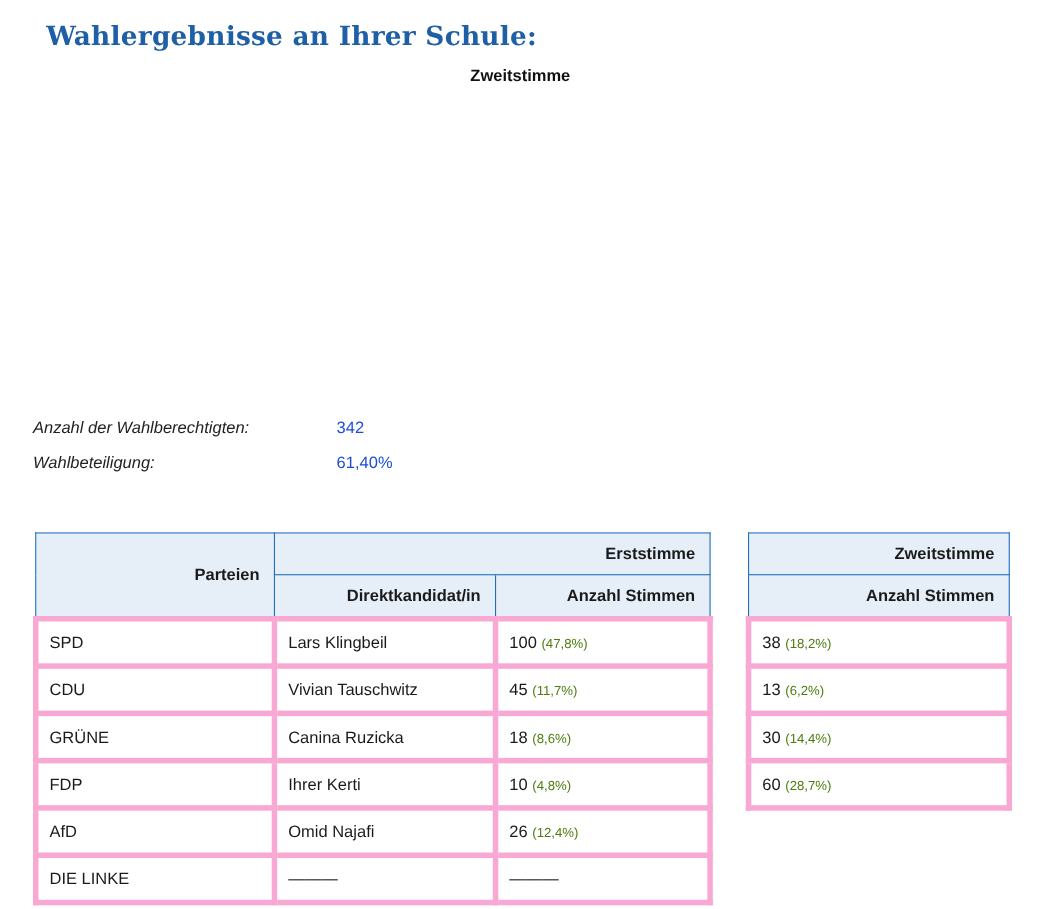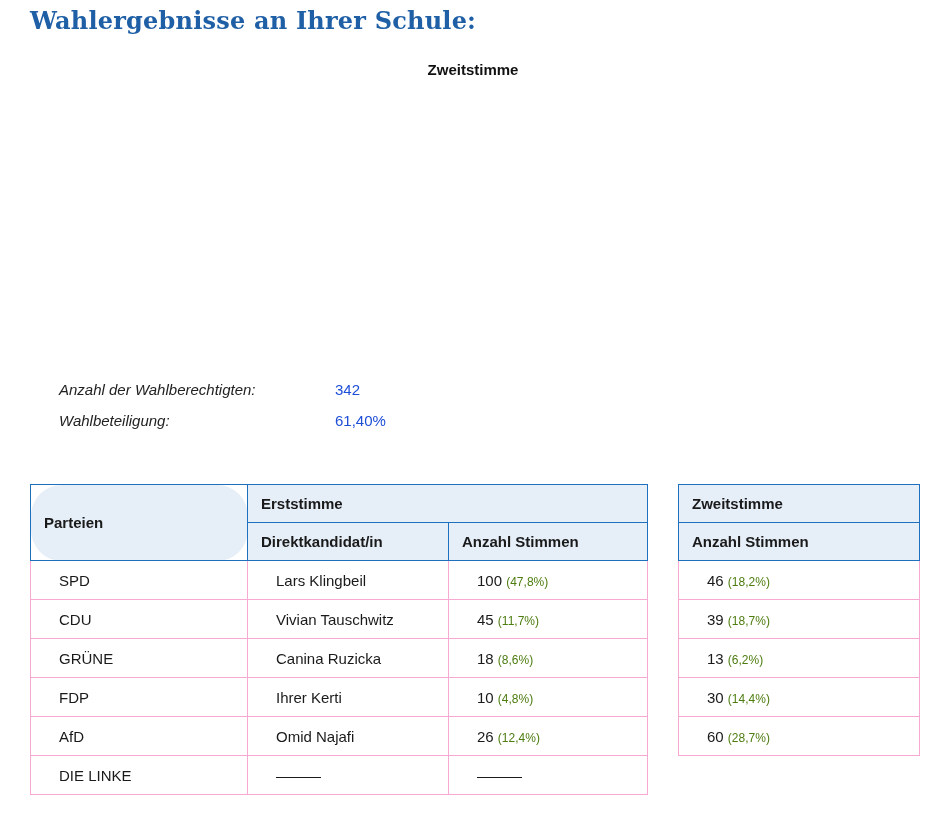--- a/index.html
+++ b/index.html
@@ -12,21 +12,21 @@
       height: 826px;
       position: relative;
       font-family: "Liberation Sans", "DejaVu Sans", sans-serif;
       color: #222222;
       overflow: hidden;
     }
     .page-title {
       position: absolute;
       left: 30px;
       top: 6px;
-      margin: 0;
+      margin: 12px;
       font-family: "DejaVu Serif", "Liberation Serif", serif;
       font-weight: bold;
       font-size: 24px;
       color: #1f5fa6;
       letter-spacing: 0.2px;
     }
     .chart-title {
       position: absolute;
       left: 0;
       width: 946px;
@@ -41,21 +41,20 @@
       left: 200px;
       top: 90px;
       width: 560px;
       height: 270px;
     }
     .stats {
       position: absolute;
       left: 30px;
       top: 374px;
       font-size: 15px;
-      margin-left: 29px;
     }
     .stat-row {
       height: 31px;
       display: flex;
       align-items: center;
     }
     .stat-label {
       width: 276px;
       font-style: italic;
       color: #222;
@@ -74,34 +73,34 @@
       width: 618px;
     }
     table.zweit {
       left: 678px;
       top: 484px;
       width: 242px;
     }
     th {
       background: #e6eef8;
       border: 1px solid #1f6fbf;
-      text-align: left;
+      text-align: right;
       font-weight: bold;
       padding: 0 13px;
       height: 37px;
       color: #1a1a1a;
       margin-top: 48px;
     }
     td {
-      border: 1px solid #f9a8d4;
-      padding: 0 28px;
+      border: 5px solid #f9a8d4;
+      padding: 0 10px;
       height: 38px;
       color: #1a1a1a;
     }
-    table.erst th.c-party { width: 190px; border-radius: 31px; }
+    table.erst th.c-party { width: 190px; }
     table.erst th.c-cand { width: 174px; }
     .pct {
       font-size: 12px;
       color: #4d7c0f;
     }
   </style>
 </head>
 <body>
 
 <h1 class="page-title">Wahlergebnisse an Ihrer Schule:</h1>
@@ -169,24 +168,21 @@
   <thead>
     <tr>
       <th>Zweitstimme</th>
     </tr>
     <tr>
       <th>Anzahl Stimmen</th>
     </tr>
   </thead>
   <tbody>
     <tr>
-      <td><span>46</span> <span class="pct">(18,2%)</span></td>
-    </tr>
-    <tr>
-      <td><span>39</span> <span class="pct">(18,7%)</span></td>
+      <td><span>38</span> <span class="pct">(18,2%)</span></td>
     </tr>
     <tr>
       <td><span>13</span> <span class="pct">(6,2%)</span></td>
     </tr>
     <tr>
       <td><span>30</span> <span class="pct">(14,4%)</span></td>
     </tr>
     <tr>
       <td><span>60</span> <span class="pct">(28,7%)</span></td>
     </tr>

